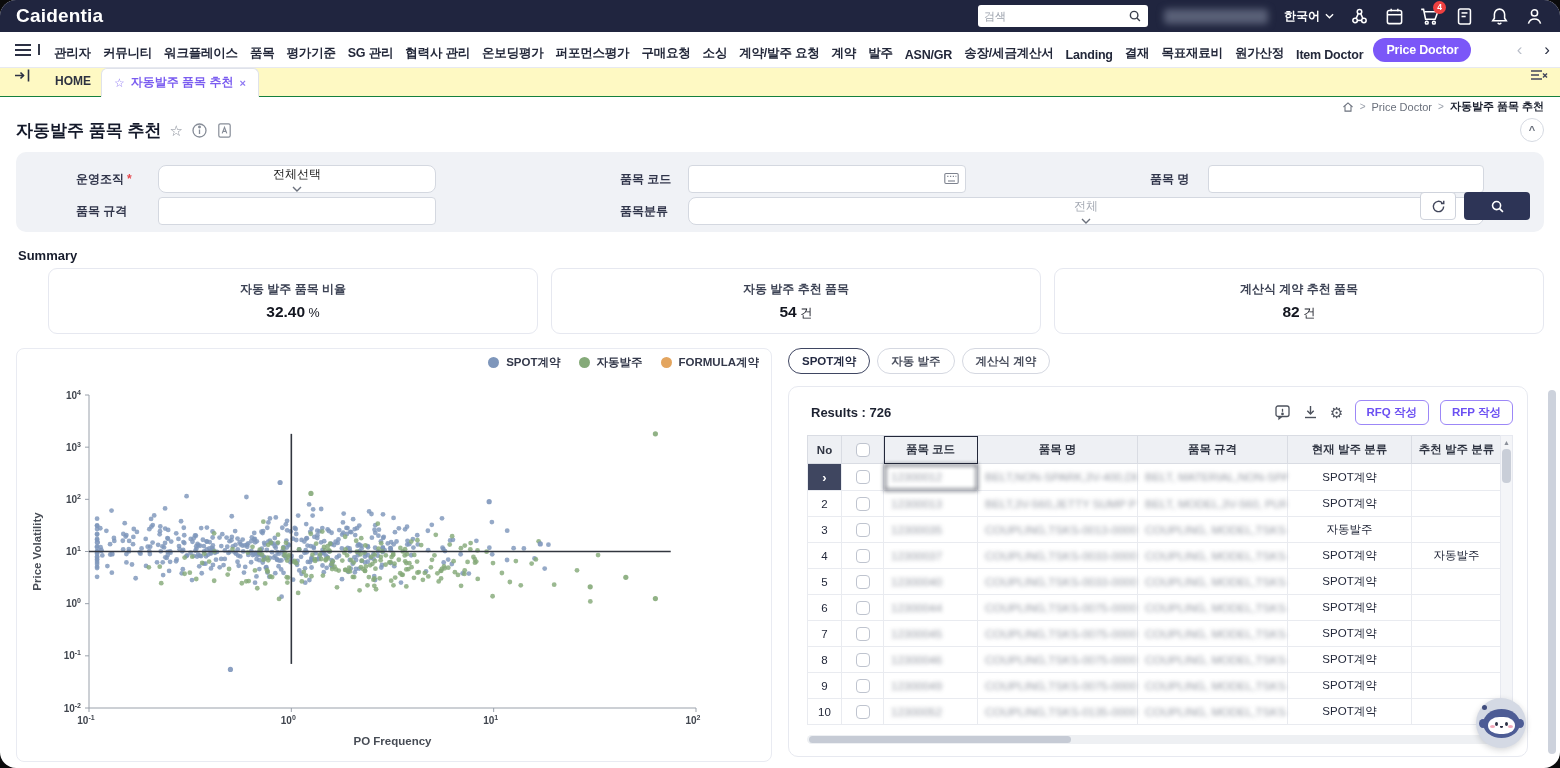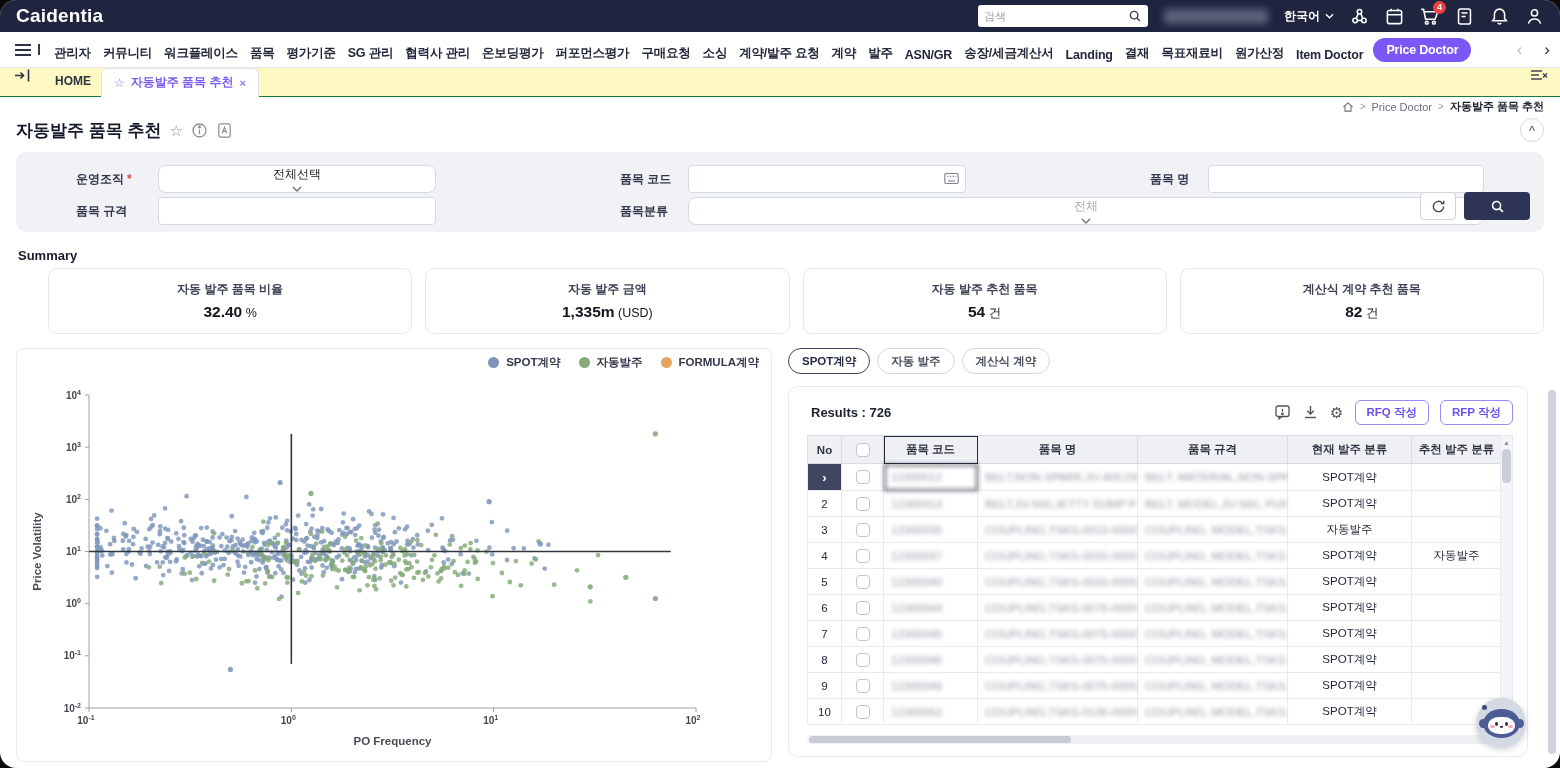--- a/index.html
+++ b/index.html
@@ -304,24 +304,20 @@
           </svg>
         </button>
     </div>
   </section>
 
   <div class="summary-h">Summary</div>
   <div class="cards" id="cards">
       <div class="card">
         <div class="card-label">자동 발주 품목 비율</div>
         <div class="card-value"><b>32.40</b><span> %</span></div>
-      </div>
-      <div class="card">
-        <div class="card-label">자동 발주 금액</div>
-        <div class="card-value"><b>1,335m</b><span> (USD)</span></div>
       </div>
       <div class="card">
         <div class="card-label">자동 발주 추천 품목</div>
         <div class="card-value"><b>54</b><span> 건</span></div>
       </div>
       <div class="card">
         <div class="card-label">계산식 계약 추천 품목</div>
         <div class="card-value"><b>82</b><span> 건</span></div>
       </div>
     </div>

